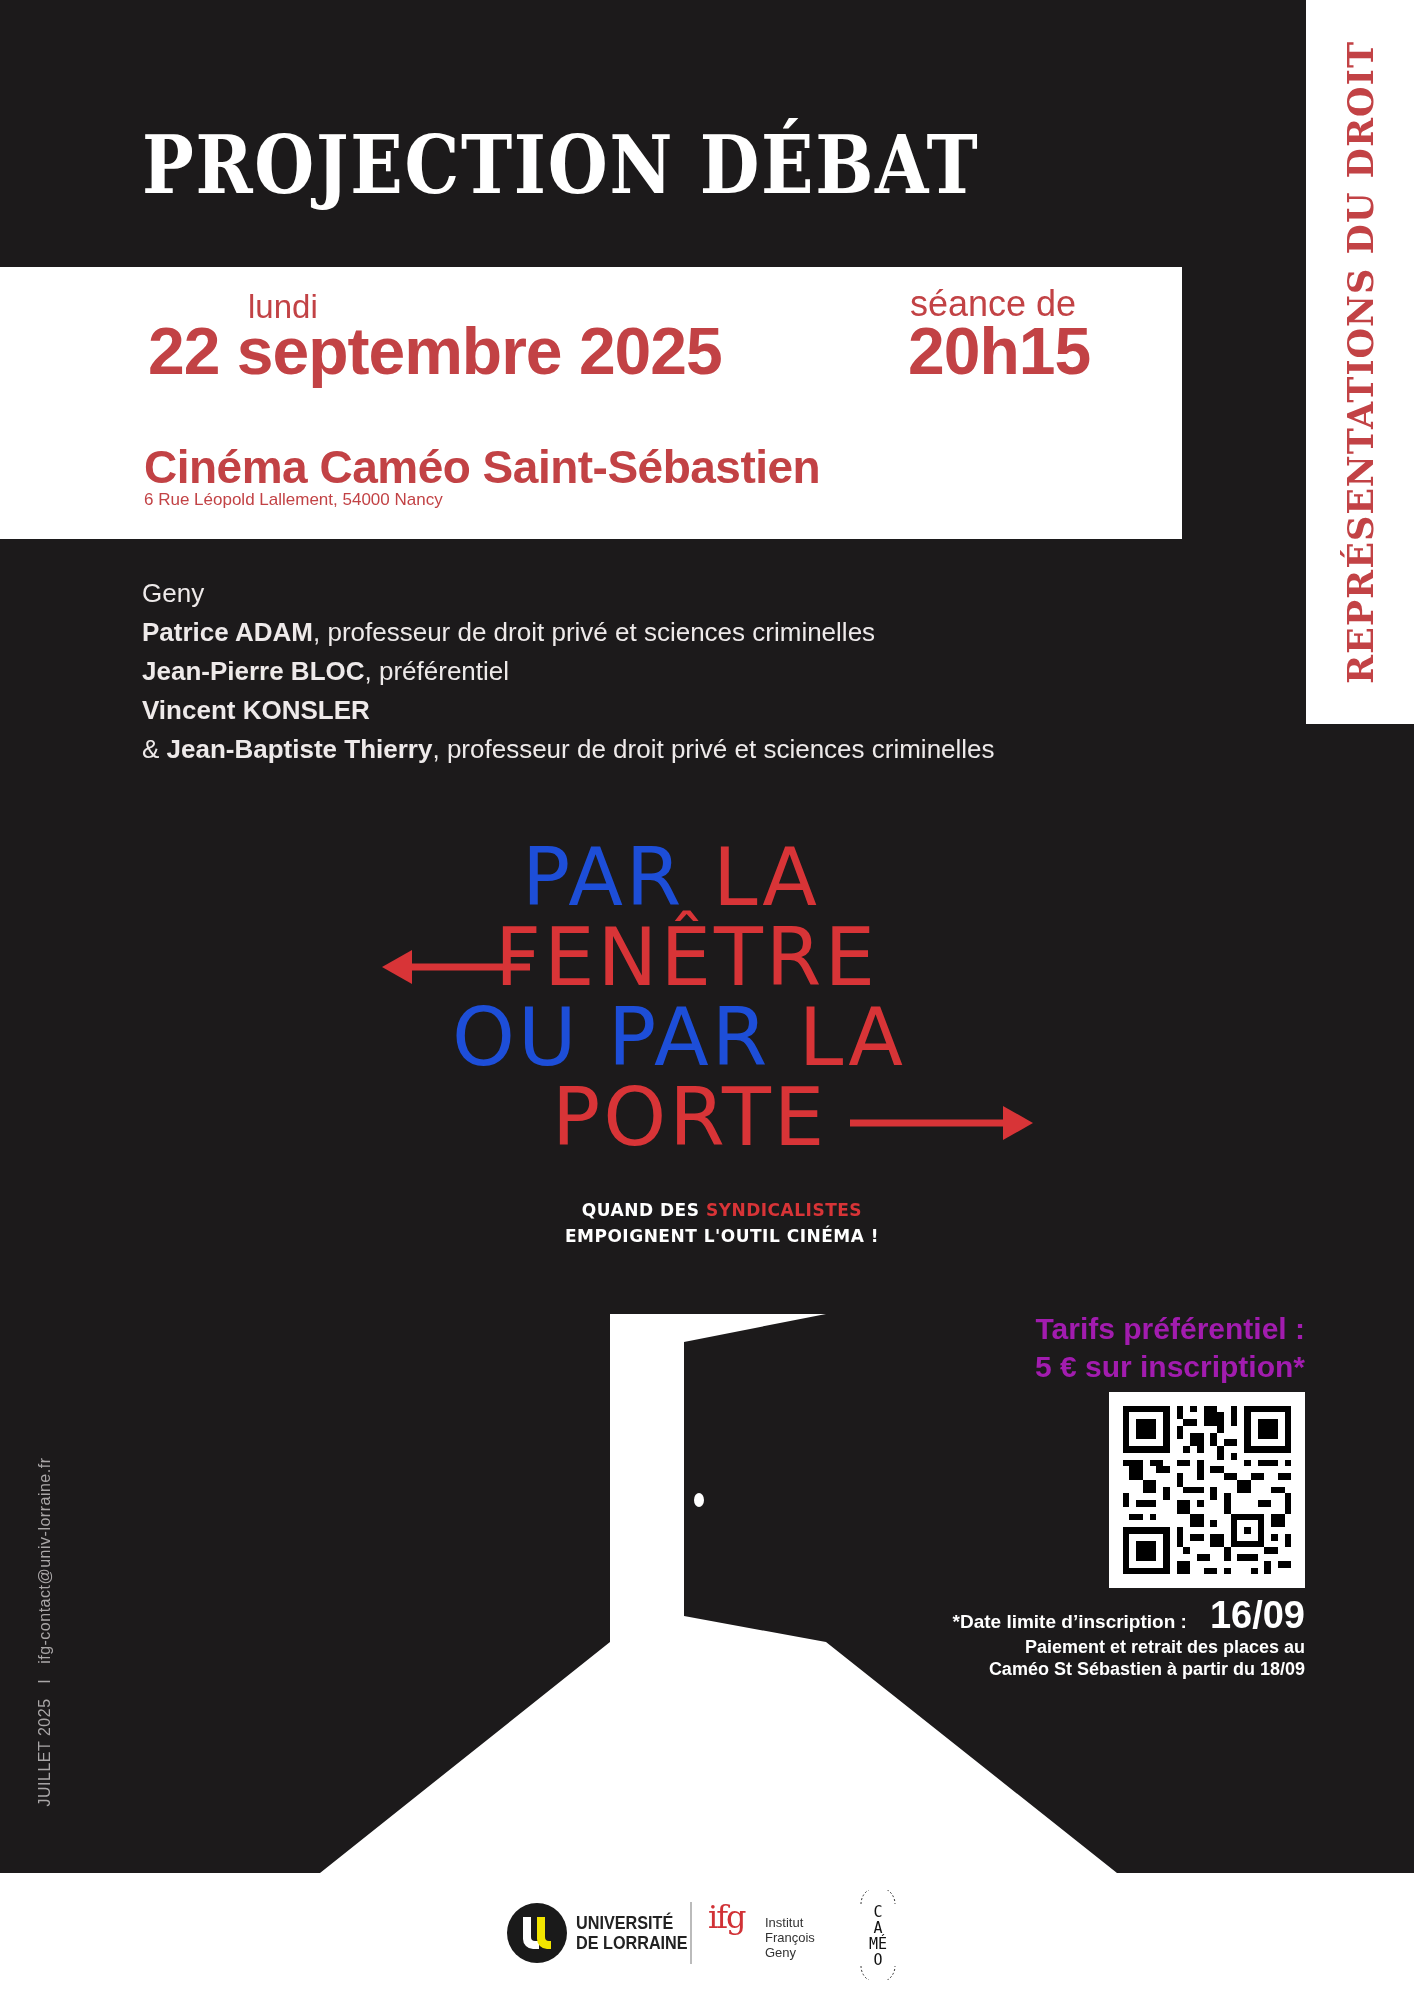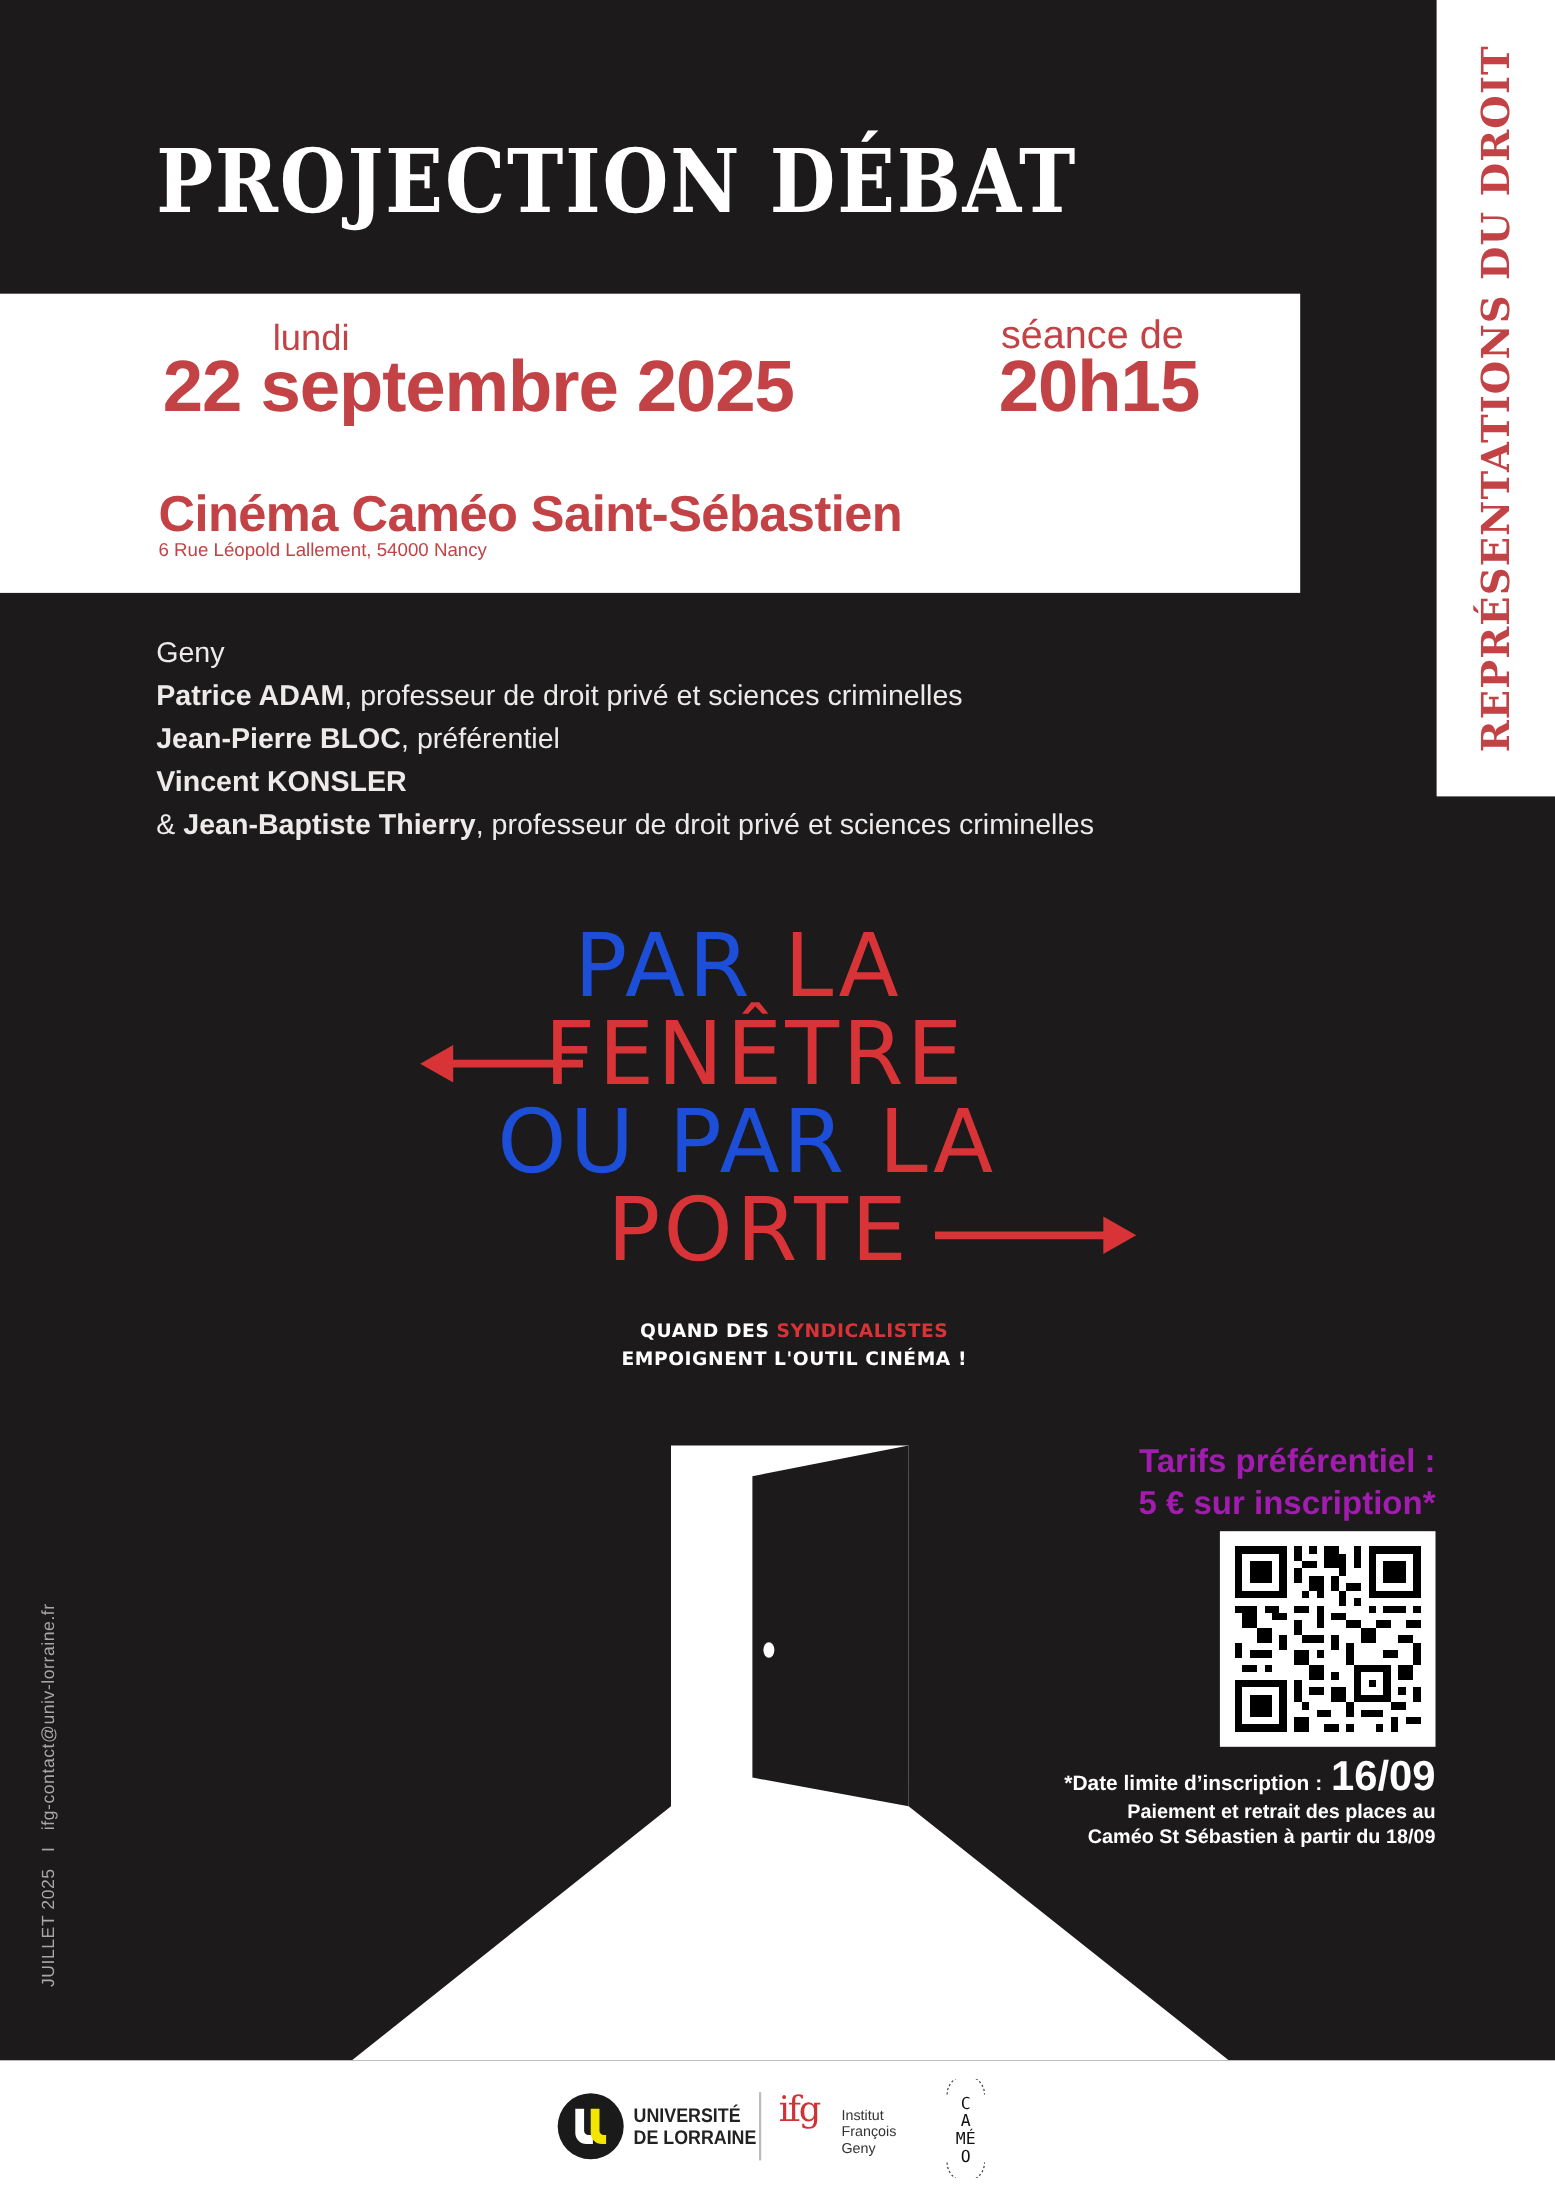--- a/index.html
+++ b/index.html
@@ -21,21 +21,21 @@
   .speakers b { font-weight:bold; }
   .film-line { position:absolute; font-family:"DejaVu Sans", sans-serif; font-size:80px; line-height:80px; letter-spacing:3px; white-space:nowrap; }
   .w { color:#1d4ed8; }
   .r { color:#d83437; }
   .tagline { position:absolute; left:552px; top:1197px; width:340px; text-align:center; font-family:"DejaVu Sans", sans-serif; font-weight:bold; font-size:17px; line-height:26px; color:#ffffff; letter-spacing:0.5px; }
   .door { position:absolute; left:0; top:0; }
   .pricing { position:absolute; right:109px; top:1310px; text-align:right; color:#a21caf; font-weight:bold; font-size:30px; line-height:38px; white-space:nowrap; }
   .qr { position:absolute; left:1109px; top:1392px; width:196px; height:196px; background:#ffffff; }
   .deadline { position:absolute; right:109px; top:1594px; text-align:right; color:#ffffff; white-space:nowrap; }
   .deadline .label { font-weight:bold; font-size:19px; }
-  .deadline .val { font-weight:bold; font-size:38px; margin-left:8px; }
+  .deadline .val { font-weight:bold; font-size:38px; margin-left:23px; }
   .payment { position:absolute; right:109px; top:1636px; text-align:right; color:#ffffff; font-weight:bold; font-size:18px; line-height:22px; white-space:nowrap;margin-left:40px; }
   .footer-vert { position:absolute; left:30px; top:1412px; width:30px; height:440px; display:flex; align-items:center; justify-content:center; }
   .footer-vert span { display:block; transform:rotate(-90deg); white-space:nowrap; font-size:16px; color:#a9a6a7; letter-spacing:0.5px; }
   .logos { position:absolute; left:0; top:1873px; width:1414px; height:127px; }
   .ul-circle { position:absolute; left:507px; top:1903px; width:60px; height:60px; border-radius:50%; background:#1a1a1a; }
   .ul-text { position:absolute; left:576px; top:1913px; font-weight:bold; font-size:18px; line-height:20px; color:#222; font-family:"Liberation Sans", sans-serif; transform:scaleX(0.9); transform-origin:left; }
   .divider { position:absolute; left:690px; top:1902px; width:2px; height:62px; background:#bbbbbb; }
   .ifg-mark { position:absolute; left:708px; top:1898px; font-family:"DejaVu Serif", serif; font-size:32px; color:#d13236; letter-spacing:-2px; }
   .ifg-text { position:absolute; left:765px; top:1915px; font-size:13px; line-height:15px; color:#333; }
   .cameo { position:absolute; left:853px; top:1890px; width:50px; height:90px; }

